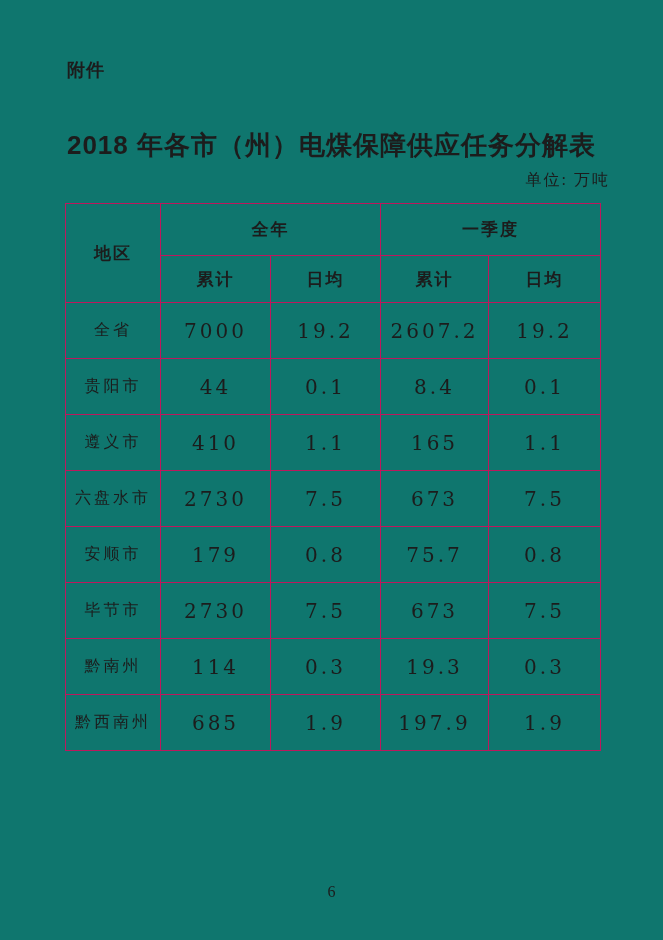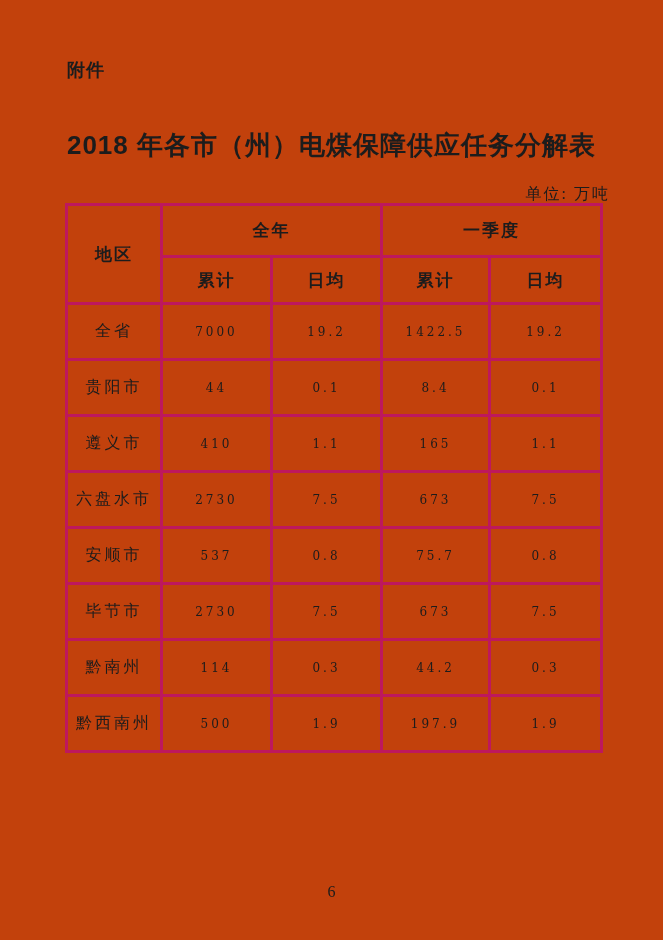--- a/index.html
+++ b/index.html
@@ -11,21 +11,21 @@
     width: 663px;
     height: 940px;
     position: relative;
     font-family: "Liberation Serif", "DejaVu Serif", serif;
     color: #1c1c1c;
     overflow: hidden;
   }
   .page {
     position: absolute;
     inset: 0;
-    background: #c2410c;
+    background: #0f766e;
     padding-left: 23px;
   }
   .attachment-label {
     position: absolute;
     top: 58px;
     left: 67px;
     font-family: "Liberation Sans", "DejaVu Sans", sans-serif;
     font-weight: 700;
     font-size: 18px;
     letter-spacing: 1px;
@@ -37,57 +37,57 @@
     width: 663px;
     text-align: center;
     font-family: "Liberation Sans", "DejaVu Sans", sans-serif;
     font-weight: 700;
     font-size: 26px;
     letter-spacing: 1px;
     white-space: nowrap;
   }
   .unit-note {
     position: absolute;
-    top: 184px;
+    top: 170px;
     left: 65px;
     width: 545px;
     text-align: right;
     font-size: 16px;
     letter-spacing: 2px;
   }
   table.coal-table {
     position: absolute;
     top: 203px;
     left: 65px;
     width: 535px;
     border-collapse: collapse;
     table-layout: fixed;
   }
   .coal-table th, .coal-table td {
-    border: 3px solid #be185d;
+    border: 1px solid #be185d;
     text-align: center;
     vertical-align: middle;
     padding: 0;
     overflow: hidden;
   }
   .coal-table thead th {
     font-family: "Liberation Sans", "DejaVu Sans", sans-serif;
     font-weight: 700;
     font-size: 17px;
     letter-spacing: 2px;
   }
   .coal-table tr.hdr-top { height: 52px; }
   .coal-table tr.hdr-sub { height: 47px; }
   .coal-table tbody tr { height: 56px; }
   .coal-table td.region-cell {
     font-size: 16px;
     letter-spacing: 3px;
   }
   .coal-table td.num-cell {
-    font-size: 12px;
+    font-size: 20px;
     letter-spacing: 3px;
     font-family: "DejaVu Serif", "Liberation Serif", serif;
   }
   .page-number {
     position: absolute;
     top: 883px;
     left: 0;
     width: 663px;
     text-align: center;
     font-size: 16px;
@@ -123,21 +123,21 @@
         <th>日均</th>
         <th>累计</th>
         <th>日均</th>
       </tr>
     </thead>
     <tbody>
       <tr>
         <td class="region-cell">全省</td>
         <td class="num-cell">7000</td>
         <td class="num-cell">19.2</td>
-        <td class="num-cell">1422.5</td>
+        <td class="num-cell">2607.2</td>
         <td class="num-cell">19.2</td>
       </tr>
       <tr>
         <td class="region-cell">贵阳市</td>
         <td class="num-cell">44</td>
         <td class="num-cell">0.1</td>
         <td class="num-cell">8.4</td>
         <td class="num-cell">0.1</td>
       </tr>
       <tr>
@@ -149,42 +149,42 @@
       </tr>
       <tr>
         <td class="region-cell">六盘水市</td>
         <td class="num-cell">2730</td>
         <td class="num-cell">7.5</td>
         <td class="num-cell">673</td>
         <td class="num-cell">7.5</td>
       </tr>
       <tr>
         <td class="region-cell">安顺市</td>
-        <td class="num-cell">537</td>
+        <td class="num-cell">179</td>
         <td class="num-cell">0.8</td>
         <td class="num-cell">75.7</td>
         <td class="num-cell">0.8</td>
       </tr>
       <tr>
         <td class="region-cell">毕节市</td>
         <td class="num-cell">2730</td>
         <td class="num-cell">7.5</td>
         <td class="num-cell">673</td>
         <td class="num-cell">7.5</td>
       </tr>
       <tr>
         <td class="region-cell">黔南州</td>
         <td class="num-cell">114</td>
         <td class="num-cell">0.3</td>
-        <td class="num-cell">44.2</td>
+        <td class="num-cell">19.3</td>
         <td class="num-cell">0.3</td>
       </tr>
       <tr>
         <td class="region-cell">黔西南州</td>
-        <td class="num-cell">500</td>
+        <td class="num-cell">685</td>
         <td class="num-cell">1.9</td>
         <td class="num-cell">197.9</td>
         <td class="num-cell">1.9</td>
       </tr>
     </tbody>
   </table>
 
   <div class="page-number">6</div>
 
 </div>

